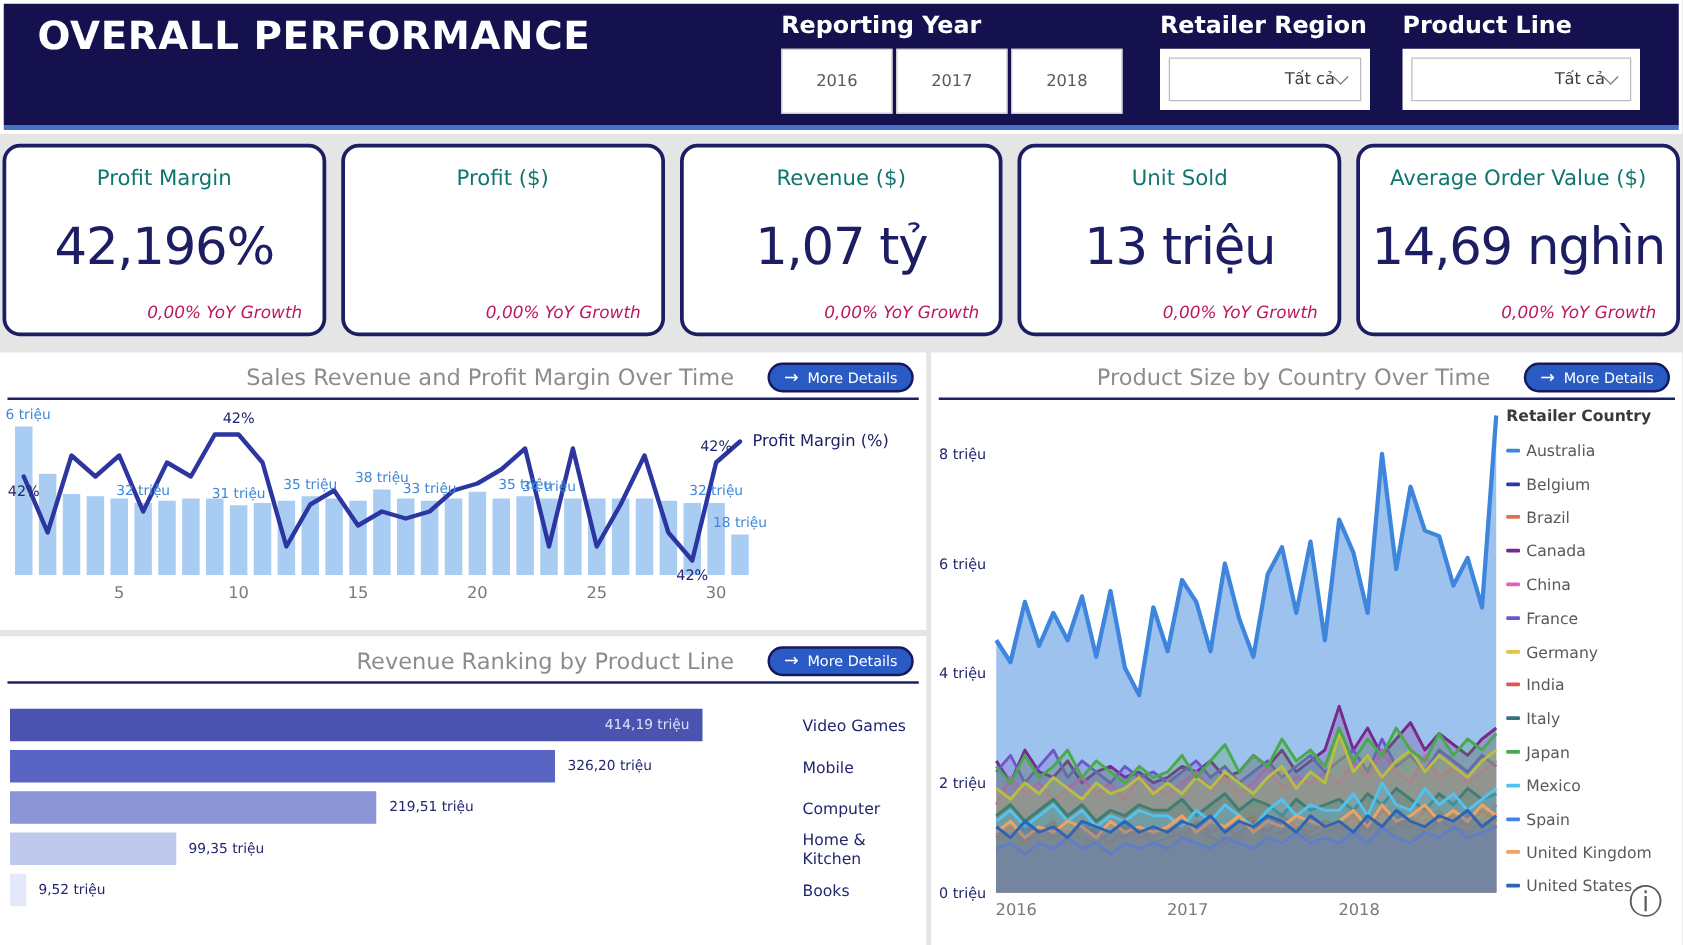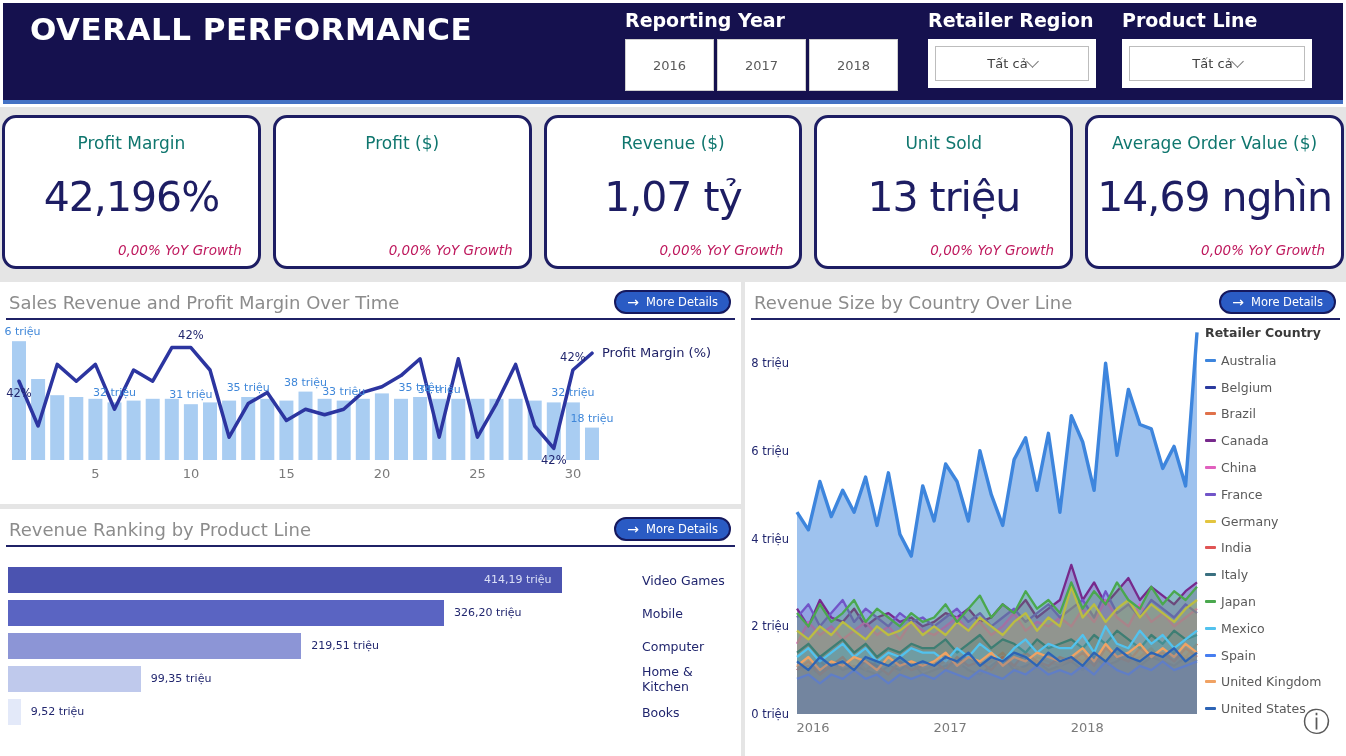--- a/index.html
+++ b/index.html
@@ -13,36 +13,36 @@
   .header-strip { position:absolute; left:3px; right:3px; top:100px; height:4px; background:#4472c4; }
   .page-title { position:absolute; left:27px; top:8px; color:#fff; font-size:31px; font-weight:bold; letter-spacing:0.5px; }
   .filter { position:absolute; top:6px; }
   .filter-label { color:#fff; font-size:19px; font-weight:bold; margin-bottom:8px; }
   .filter-year { left:622px; width:282px; }
   .year-buttons { display:flex; gap:3px; }
   .year-btn { width:89px; height:52px; background:#fff; border:1px solid #cfcfcf; color:#5a5a5a; font-size:13px; font-family:inherit; cursor:pointer; }
   .filter-region { left:925px; width:168px; }
   .filter-product { left:1119px; width:190px; }
   .dropdown { background:#fff; height:49px; padding:7px; cursor:pointer; }
-  .dropdown-inner { border:1px solid #bdbdbd; height:35px; display:flex; align-items:center; justify-content:center; padding:0 11px; font-size:13px; color:#3f3f3f; }
+  .dropdown-inner { border:1px solid #bdbdbd; height:35px; display:flex; align-items:center; justify-content:flex-end; padding:0 11px; font-size:13px; color:#3f3f3f; }
   .chev { width:9px; height:9px; border-right:1.6px solid #767676; border-bottom:1.6px solid #767676; transform:rotate(45deg); margin-top:-5px; }
 
   
   .kpi-row { position:absolute; top:115px; left:2px; right:2px; display:flex; gap:12px; height:154px; }
   .kpi { flex:1; background:#fff; border:3px solid #1d1d63; border-radius:14px; position:relative; }
   .kpi-title { text-align:center; margin-top:15px; font-size:17px; color:#0f766e; }
   .kpi-value { text-align:center; margin-top:20px; font-size:41px; color:#1d1d63; font-weight:400; letter-spacing:-1px; white-space:nowrap; }
   .kpi-growth { position:absolute; right:16px; bottom:8px; font-size:13.5px; font-style:italic; color:#be185d; }
 
   
   .panel { position:absolute; background:#fff; }
   .panel-sales   { left:0;     top:282px; width:741px; height:222px; }
   .panel-ranking { left:0;     top:509px; width:741px; height:305px; }
   .panel-country { left:745px; top:282px; width:601px; height:474px; }
-  .panel-head { display:flex; justify-content:space-between; align-items:center; padding:8px 10px 0 9px; height:32px; }
+  .panel-head { display:flex; justify-content:flex-end; align-items:center; padding:8px 10px 0 9px; height:32px;gap:27px; }
   .panel-title { font-size:18px; color:#8c8c8c; }
   .more-btn { display:flex; align-items:center; gap:7px; background:#2a5bc4; color:#fff; border:2px solid #16195e; border-radius:12px; height:24px; padding:0 11px; font-size:11.5px; font-family:inherit; cursor:pointer; white-space:nowrap; }
   .more-btn .arrow { font-size:14px; line-height:1; }
   .panel-rule { border-bottom:2px solid #1f2166; margin:4px 6px 0 6px; }
 
   .combo-wrap { margin:4px 2px 0 4px; }
 
   .ranking-body { padding:20px 10px 0 8px; }
   .rank-row { display:flex; align-items:center; height:26px; margin-bottom:7px; }
   .bar-track { width:588px; position:relative; height:26px; }
@@ -237,21 +237,21 @@
             <div class="rank-bar" style="width: 13px; background: rgb(227, 233, 249);"></div>
             <div class="rank-val" style="left: 22.7222px; color: rgb(33, 38, 110);">9,52 triệu</div>
           </div>
           <div class="cat-label">Books</div>
         </div>
       </div>
   </div>
 
   <div class="panel panel-country">
     <div class="panel-head">
-      <div class="panel-title">Revenue Size by Country Over Line</div>
+      <div class="panel-title">Product Size by Country Over Time</div>
       <button class="more-btn">
         <span class="arrow">→</span>
         <span>More Details</span>
       </button>
     </div>
     <div class="panel-rule"></div>
     <div class="country-body">
       <div id="area-chart"><svg width="458" height="432" viewBox="0 0 458 432">
             <text x="44" y="396" text-anchor="end" font-size="11.5" fill="#21266e">0 triệu</text>
             <text x="44" y="308.27272727272725" text-anchor="end" font-size="11.5" fill="#21266e">2 triệu</text>

